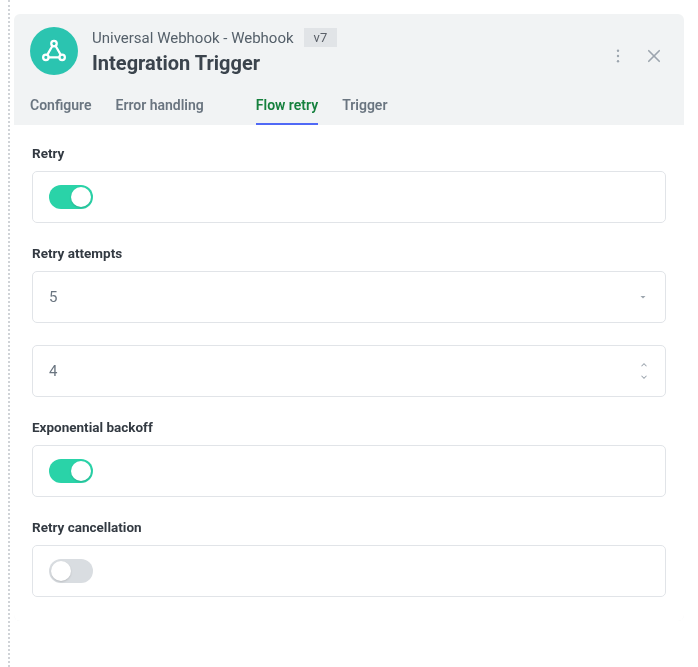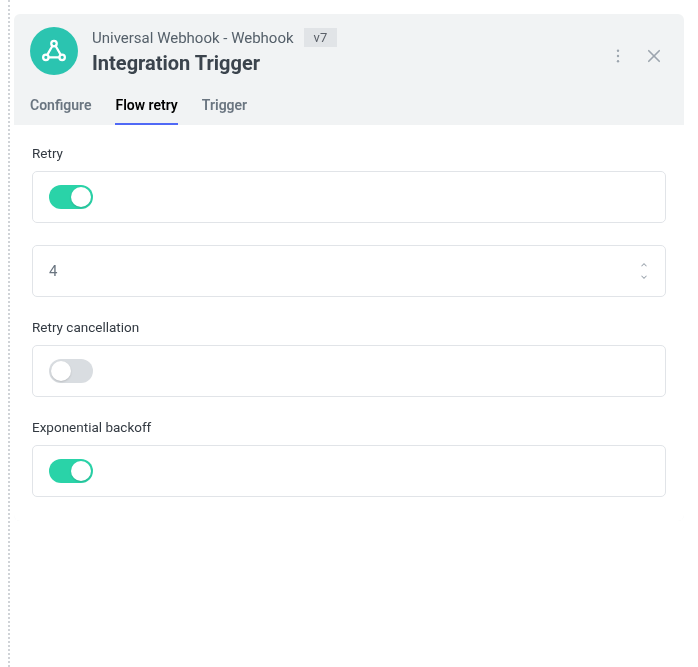--- a/index.html
+++ b/index.html
@@ -93,36 +93,37 @@
     }
     .tab {
       font-size: 14px;
       font-weight: 600;
       color: #6a7580;
       padding-bottom: 10px;
       cursor: pointer;
       border-bottom: 2px solid transparent;
     }
     .tab.active {
-      color: #000000;
+      color: #15803d;
       border-bottom: 2px solid #5069f6;
+      margin-left: 28px;
     }
     .content {
       background: #fff;
       padding: 20px 18px 24px 18px;
     }
     .field-group {
       margin-bottom: 22px;
     }
     .field-group:last-child {
       margin-bottom: 0;
     }
     .field-label {
       font-size: 13.5px;
-      font-weight: 400;
+      font-weight: 700;
       color: #333a42;
       margin-bottom: 10px;
       display: block;
     }
     .field-box {
       border: 1px solid #e1e4e8;
       border-radius: 5px;
       background: #fff;
       min-height: 52px;
       display: flex;
@@ -211,66 +212,78 @@
         <svg width="18" height="18" viewBox="0 0 24 24" fill="none" stroke="currentColor" stroke-width="2.2" stroke-linecap="round">
           <line x1="5" y1="5" x2="19" y2="19"></line>
           <line x1="19" y1="5" x2="5" y2="19"></line>
         </svg>
       </div>
     </div>
   </div>
 
   <div class="tabs">
     <div class="tab">Configure</div>
+    <div class="tab">Error handling</div>
     <div class="tab active">Flow retry</div>
     <div class="tab">Trigger</div>
   </div>
 
   <div class="content">
 
     <div class="field-group">
       <span class="field-label">Retry</span>
       <div class="field-box">
         <div class="toggle on">
             <div class="knob"></div>
           </div>
       </div>
     </div>
 
+    <div class="field-group">
+      <span class="field-label">Retry attempts</span>
+      <div class="field-box">
+        <span class="select-value">5</span>
+        <span class="select-caret">
+          <svg width="12" height="12" viewBox="0 0 24 24" fill="currentColor">
+              <path d="M7 10l5 5 5-5z"></path>
+            </svg>
+        </span>
+      </div>
+    </div>
 
     <div class="field-group">
       <div class="field-box">
         <span class="select-value">4</span>
         <div class="stepper-arrows">
           <span>
             <svg width="10" height="10" viewBox="0 0 24 24" fill="none" stroke="currentColor" stroke-width="2.5">
                 <polyline points="6 15 12 9 18 15"></polyline>
               </svg>
           </span>
           <span>
             <svg width="10" height="10" viewBox="0 0 24 24" fill="none" stroke="currentColor" stroke-width="2.5">
                 <polyline points="6 9 12 15 18 9"></polyline>
               </svg>
           </span>
         </div>
       </div>
     </div>
 
     <div class="field-group">
+      <span class="field-label">Exponential backoff</span>
+      <div class="field-box">
+        <div class="toggle on">
+            <div class="knob"></div>
+          </div>
+      </div>
+    </div>
+
+    <div class="field-group">
       <span class="field-label">Retry cancellation</span>
       <div class="field-box">
         <div class="toggle off">
             <div class="knob"></div>
           </div>
       </div>
     </div>
 
-    <div class="field-group">
-      <span class="field-label">Exponential backoff</span>
-      <div class="field-box">
-        <div class="toggle on">
-            <div class="knob"></div>
-          </div>
-      </div>
-    </div>
-
   </div>
 </div>
 
 </body></html>

